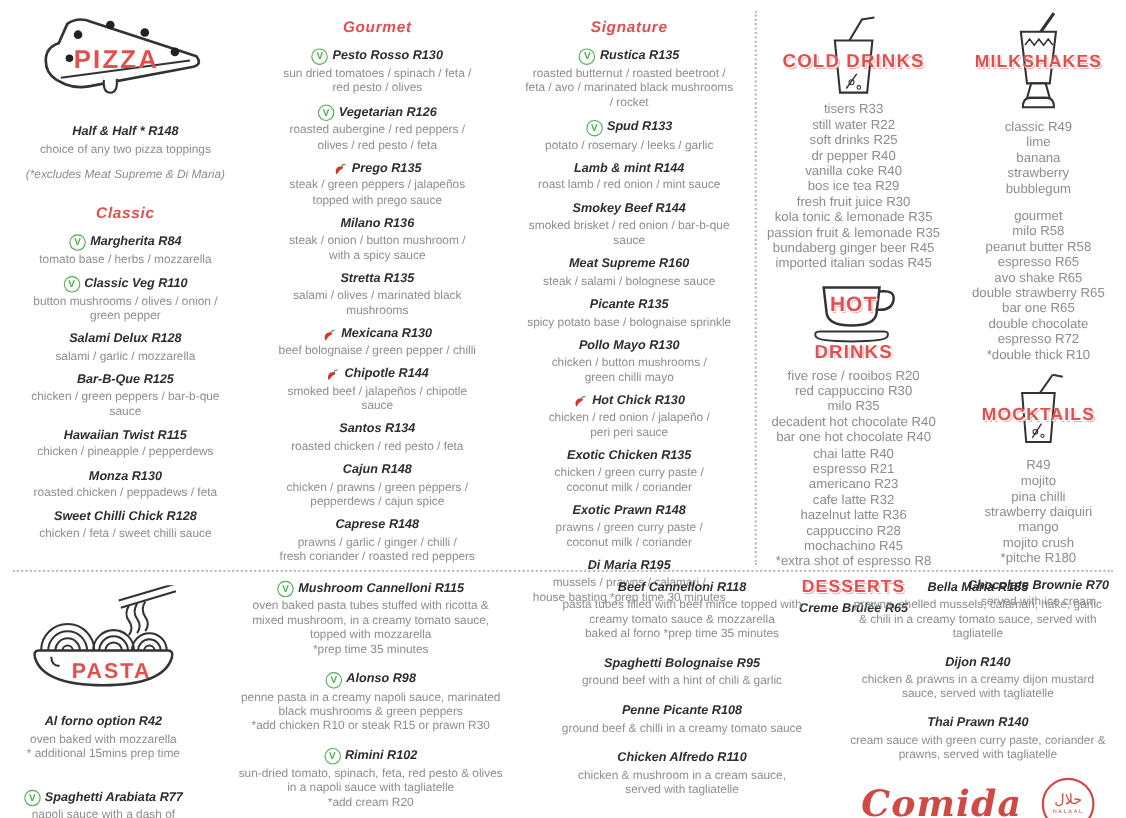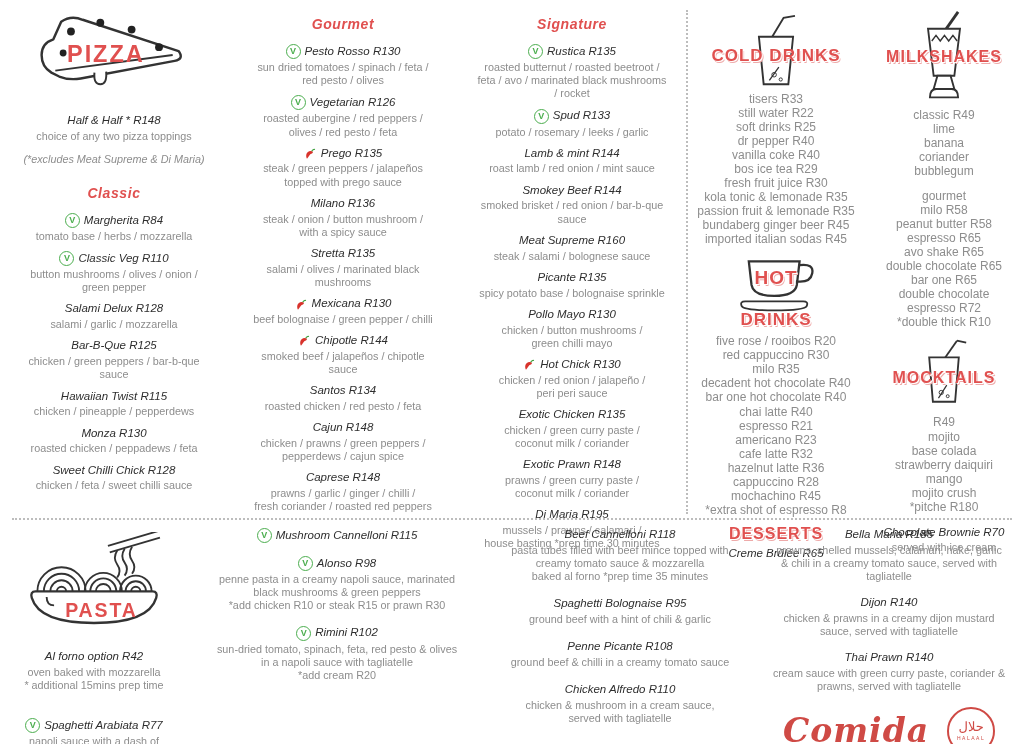--- a/index.html
+++ b/index.html
@@ -19,21 +19,21 @@
   .b2{width:298px;text-align:center;padding:0 6px;box-sizing:border-box;}
   .b3{width:268px;text-align:center;padding:0 4px;box-sizing:border-box;}
   .b4{flex:1;text-align:center;display:flex;flex-direction:column;padding:0 6px;box-sizing:border-box;}
 
   .red-heading{color:#e0504f;font-weight:bold;font-style:italic;font-size:14px;
                letter-spacing:.6px;margin:6px 0 12px;}
   .disp{font-weight:800;color:#e0504f;letter-spacing:1px;
         text-shadow:1px 1px 0 #fff,1.6px 1.6px 0 #eeaaa9;}
   .mi{margin-bottom:8px;}
   .mi-title{display:flex;justify-content:center;align-items:center;gap:4px;}
-  .mi-name{color:#2e2e2e;font-weight:normal;font-style:italic;font-size:11.5px;line-height:1.2;}
+  .mi-name{color:#2e2e2e;font-weight:bold;font-style:italic;font-size:11.5px;line-height:1.2;}
   .mi-desc{color:#8d8d8d;font-size:10.8px;line-height:1.22;white-space:pre-line;margin-top:2px;}
   .note{color:#8d8d8d;font-size:10.8px;font-style:italic;margin-top:10px;}
   .intro{margin:14px 0 20px;}
   .veg{display:inline-flex;align-items:center;justify-content:center;flex:0 0 auto;
        width:13px;height:13px;border:1.5px solid #4cae4f;border-radius:50%;
        color:#4cae4f;font-size:9px;font-weight:bold;line-height:1;}
   .chilli{display:inline-flex;flex:0 0 auto;}
   .icon-head{position:relative;display:flex;flex-direction:column;align-items:center;width:100%;}
   .overlay{position:absolute;left:50%;transform:translateX(-50%);white-space:nowrap;font-size:17px;}
   .dlist{margin-top:4px;}
@@ -441,32 +441,32 @@
           <path d="M28 70 L42 70 L46 84 L24 84 Z" fill="#fff" stroke="#333" stroke-width="2"></path>
           <path d="M20 93 Q20 84 27 84 L43 84 Q50 84 50 93 Z" fill="#fff" stroke="#333" stroke-width="2"></path>
         </svg>
         <div class="overlay disp" style="top:38px;font-size:16px;">MILKSHAKES</div>
       </div>
       <div class="dlist">
 
       <div class="drink-line">classic R49</div>
           <div class="drink-line">lime</div>
           <div class="drink-line">banana</div>
-          <div class="drink-line">coriander</div>
+          <div class="drink-line">strawberry</div>
           <div class="drink-line">bubblegum</div>
         </div>
       <div class="group-gap"></div>
       <div>
 
       <div class="drink-line">gourmet</div>
           <div class="drink-line">milo R58</div>
           <div class="drink-line">peanut butter R58</div>
           <div class="drink-line">espresso R65</div>
           <div class="drink-line">avo shake R65</div>
-          <div class="drink-line">double chocolate R65</div>
+          <div class="drink-line">double strawberry R65</div>
           <div class="drink-line">bar one R65</div>
           <div class="drink-line">double chocolate</div>
           <div class="drink-line">espresso R72</div>
           <div class="drink-line">*double thick R10</div>
         </div>
 
       <div class="icon-head" style="margin-top:8px;">
         <svg width="58" height="74" viewBox="0 0 60 80">
           <line x1="30" y1="24" x2="44" y2="4" stroke="#333" stroke-width="2"></line>
           <path d="M44 4 L54 6" fill="none" stroke="#333" stroke-width="2"></path>
@@ -474,21 +474,21 @@
           <line x1="24" y1="66" x2="33" y2="52" stroke="#333" stroke-width="1.3"></line>
           <circle cx="27" cy="60" r="2.3" fill="none" stroke="#333"></circle>
           <circle cx="34" cy="64" r="1.6" fill="none" stroke="#333"></circle>
         </svg>
         <div class="overlay disp" style="top:32px;font-size:16px;">MOCKTAILS</div>
       </div>
       <div class="dlist">
 
       <div class="drink-line">R49</div>
           <div class="drink-line">mojito</div>
-          <div class="drink-line">base colada</div>
+          <div class="drink-line">pina chilli</div>
           <div class="drink-line">strawberry daiquiri</div>
           <div class="drink-line">mango</div>
           <div class="drink-line">mojito crush</div>
           <div class="drink-line">*pitche R180</div>
         </div>
 
       <div style="margin-top:12px;">
         <div class="mi-name">Chocolate Brownie R70</div>
         <div class="mi-desc">served with ice cream</div>
       </div>
@@ -545,20 +545,24 @@
     </div>
 
     <div class="b2">
       <div>
 
           <div class="mi">
             <div class="mi-title">
               <span class="veg">V</span>
               <span class="mi-name">Mushroom Cannelloni R115</span>
             </div>
+            <div class="mi-desc">oven baked pasta tubes stuffed with ricotta &amp;
+mixed mushroom, in a creamy tomato sauce,
+topped with mozzarella
+*prep time 35 minutes</div>
           </div>
 
           <div class="mi">
             <div class="mi-title">
               <span class="veg">V</span>
               <span class="mi-name">Alonso R98</span>
             </div>
             <div class="mi-desc">penne pasta in a creamy napoli sauce, marinated
 black mushrooms &amp; green peppers
 *add chicken R10 or steak R15 or prawn R30</div>

